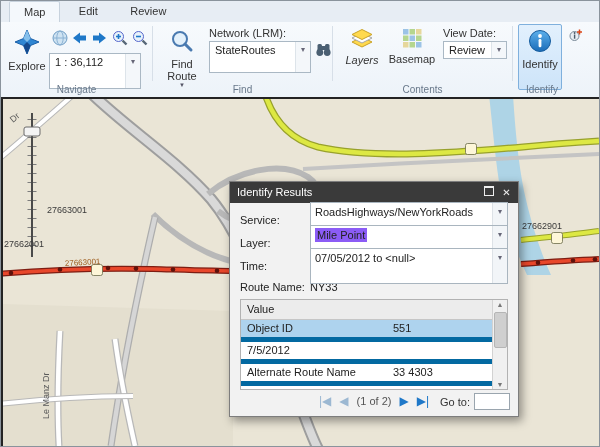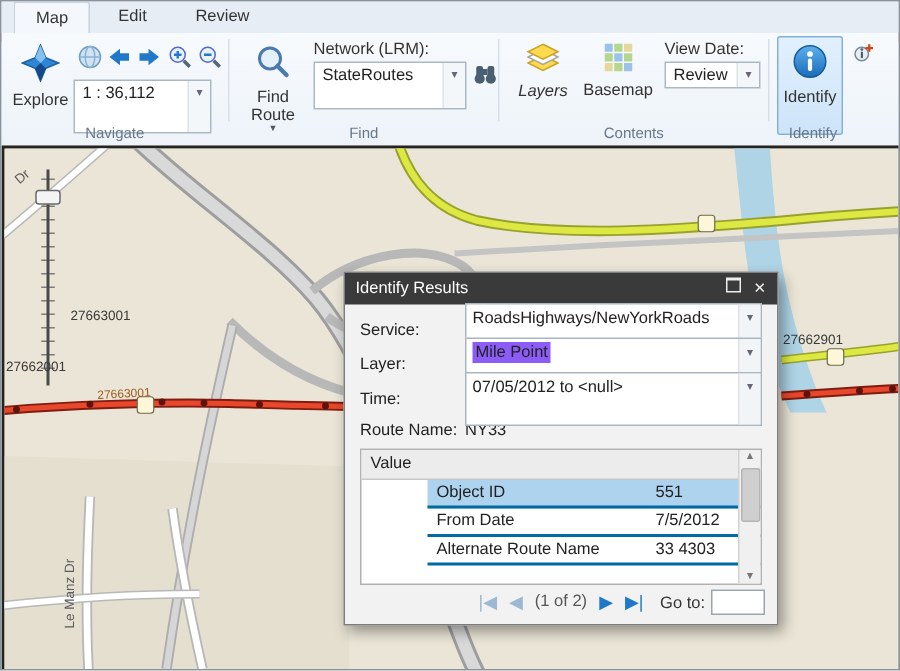--- a/index.html
+++ b/index.html
@@ -50,21 +50,21 @@
   .frow{display:flex;align-items:center;height:20px;margin-bottom:3px;font-size:11px;color:#222;}
   .flabel{width:70px;flex:none;}
   .fctrl{flex:1;position:relative;height:36px;line-height:18px;background:#fff;
        border:1px solid #a9b5bf;box-sizing:border-box;padding:0 16px 0 4px;white-space:nowrap;overflow:hidden;}
   .fctrl .arr{position:absolute;right:0;top:0;bottom:0;width:14px;border-left:1px solid #dde2e7;
        background:#f2f5f8;color:#667;font-size:8px;line-height:18px;text-align:center;}
   .fctrl .hl{background:#8b5cf6;padding:1px 2px;}
   .tbl{margin-top:4px;height:89px;background:#fff;border:1px solid #b2b2b2;position:relative;
        font-size:11px;color:#222;overflow:hidden;}
   .th{display:flex;height:19px;line-height:19px;background:#ececec;border-bottom:1px solid #c6c6c6;}
-  .tr{display:flex;height:17px;line-height:17px;border-bottom:2px solid #0369a1;margin-left:44px;}
+  .tr{display:flex;height:17px;line-height:17px;border-bottom:5px solid #0369a1;}
   .tr.sel{background:#aed3ee;}
   .c1{width:146px;padding-left:6px;box-sizing:border-box;flex:none;}
   .c2{flex:1;padding-left:6px;}
   .sb{position:absolute;right:0;top:0;bottom:0;width:14px;background:#f0f0f0;
        border-left:1px solid #d2d2d2;font-size:7px;color:#777;text-align:center;}
   .sb .up{position:absolute;top:1px;left:0;right:0;}
   .sb .dn{position:absolute;bottom:1px;left:0;right:0;}
   .sb .thumb{position:absolute;top:12px;left:1px;width:11px;height:34px;background:#cfcfcf;
        border:1px solid #b5b5b5;border-radius:2px;}
   .pager{position:absolute;left:0;right:0;bottom:3px;height:24px;display:flex;align-items:center;
@@ -345,21 +345,20 @@
 
       <div class="tbl">
         <div class="th">
           <span class="c2">Value</span>
         </div>
         <div class="tr sel">
           <span class="c1">Object ID</span>
           <span class="c2">551</span>
         </div>
         <div class="tr">
-          <span class="c1">From Date</span>
           <span class="c2">7/5/2012</span>
         </div>
         <div class="tr">
           <span class="c1">Alternate Route Name</span>
           <span class="c2">33 4303</span>
         </div>
         <div class="sb">
           <span class="up">▲</span>
           <span class="thumb"></span>
           <span class="dn">▼</span>

